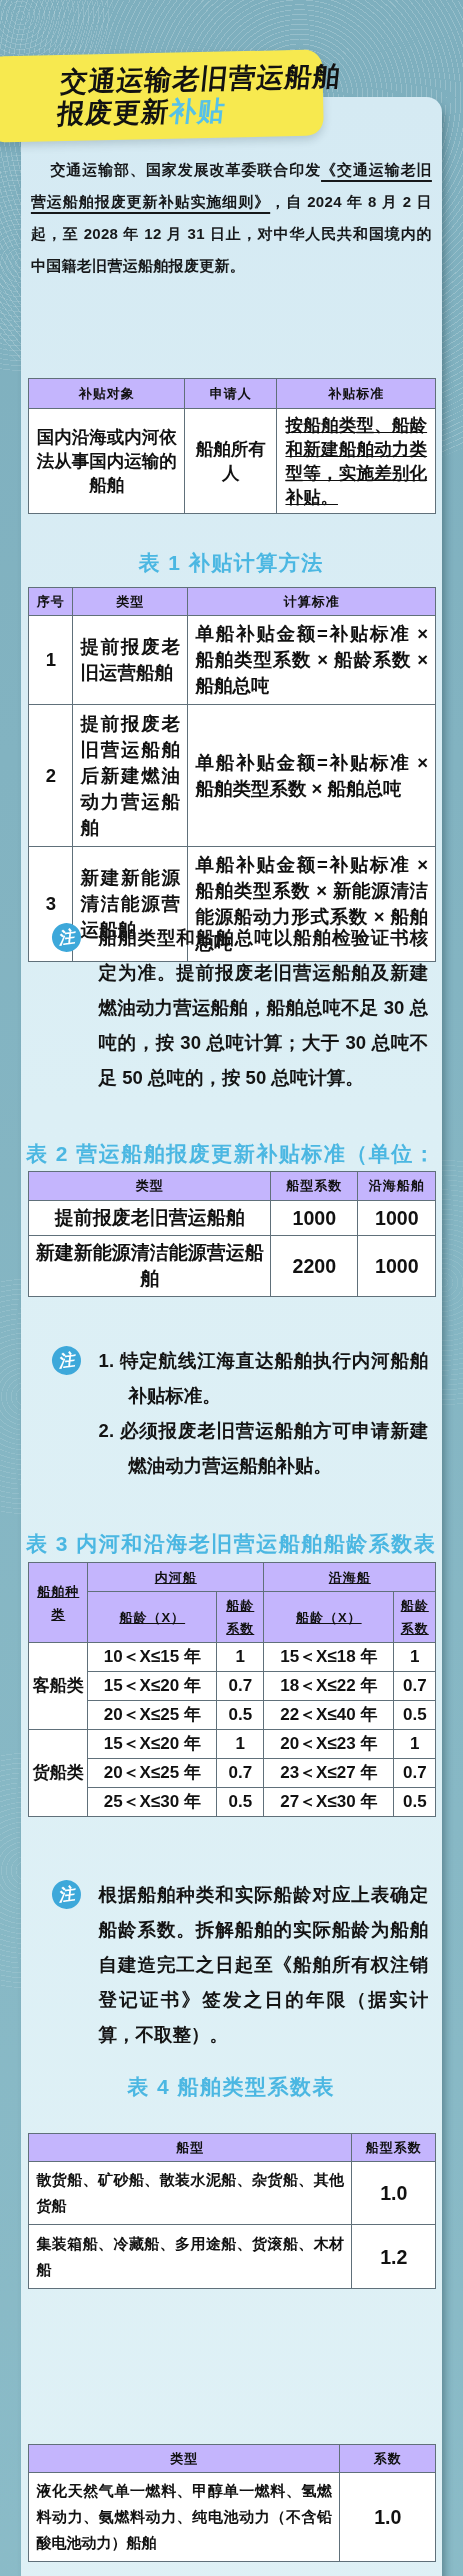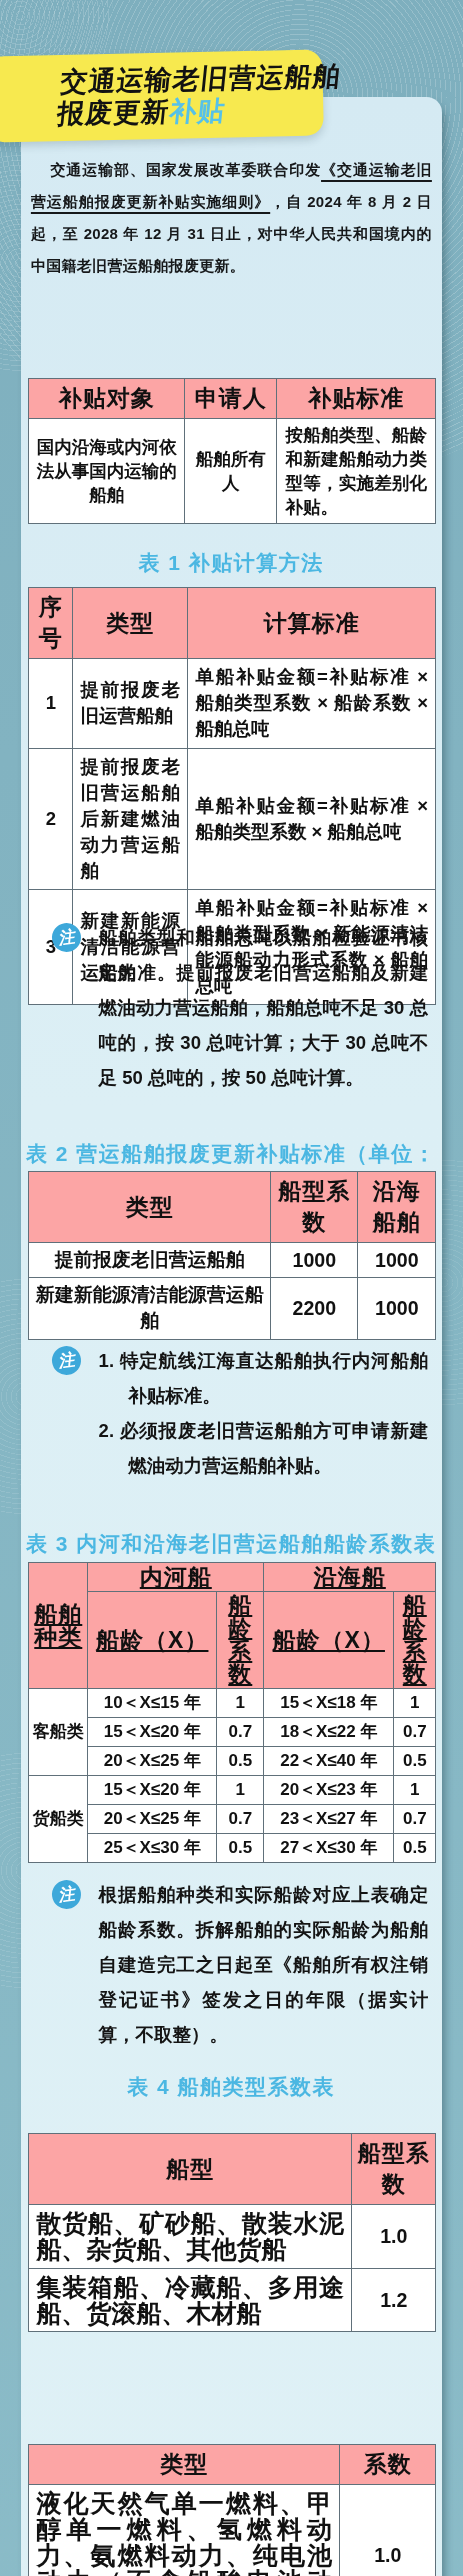--- a/index.html
+++ b/index.html
@@ -50,35 +50,35 @@
 
   table.tbl {
     position:absolute; left:7.7px; width:407px;
     border-collapse:collapse; table-layout:fixed; background:#fff;
     border:1.5px solid #60707a;
   }
   .tbl th, .tbl td {
     border:1px solid #60707a; font-weight:700; text-align:center;
     vertical-align:middle; padding:4.1px 5.2px; color:#111;
   }
-  .tbl thead th { background:#fca5a5; font-size:23px; letter-spacing:1px; }
+  .tbl thead th { background:#c4b5fd; font-size:13px; letter-spacing:1px; }
 
   .ov td { font-size:17.5px; line-height:24px; }
-  .ov td.just { text-align:justify; text-align-last:left; padding:4.1px 8.2px; }
+  .ov td.just { text-align:justify; text-align-last:left; padding:4.1px 8.2px;text-decoration:underline; }
 
   .t1 td { font-size:18.5px; line-height:26px; }
   .t1 td.just { text-align:justify; text-align-last:left; padding:5.2px 7.2px; }
 
   .t2 td { font-size:19px; }
   .t2 th { font-size:19.6px; }
 
   .t3 th { font-size:17.5px; line-height:23px; padding:2.1px 3.1px;text-decoration:underline; }
   .t3 td { font-size:17px; line-height:21.6px; padding:2.1px 3.1px; }
 
-  .t4 td, .t5 td { font-size:25px; line-height:26px; }
+  .t4 td, .t5 td { font-size:15px; line-height:26px; }
   .t4 td.just, .t5 td.just { text-align:justify; text-align-last:left; padding:5.2px 7.2px; }
   .t4 td.num, .t5 td.num, .t2 td.num { font-size:19.6px; }
 
   .note {
     position:absolute; left:31px; right:13.4px; padding-left:47px;
     font-size:18.5px; line-height:35px; font-weight:700; text-align:justify; color:#141414;
   }
   .note-icon {
     position:absolute; left:0; top:3.1px; width:29px; height:29px;
     background:#3DA8DA; border-radius:50%; color:#fff;

